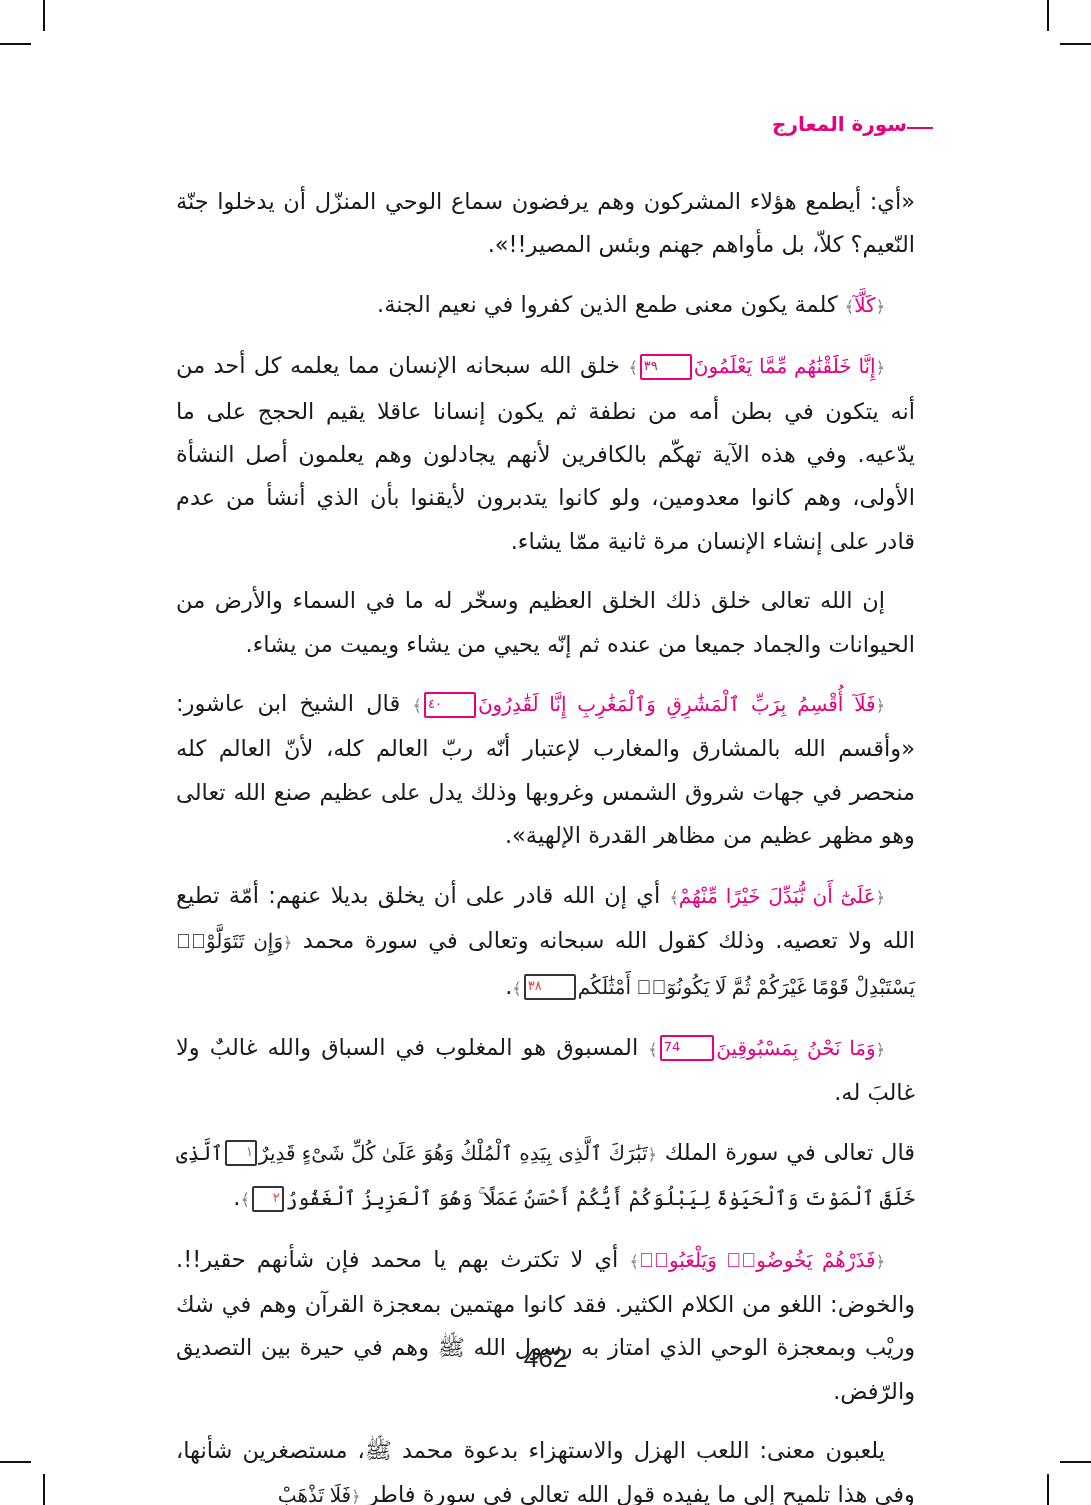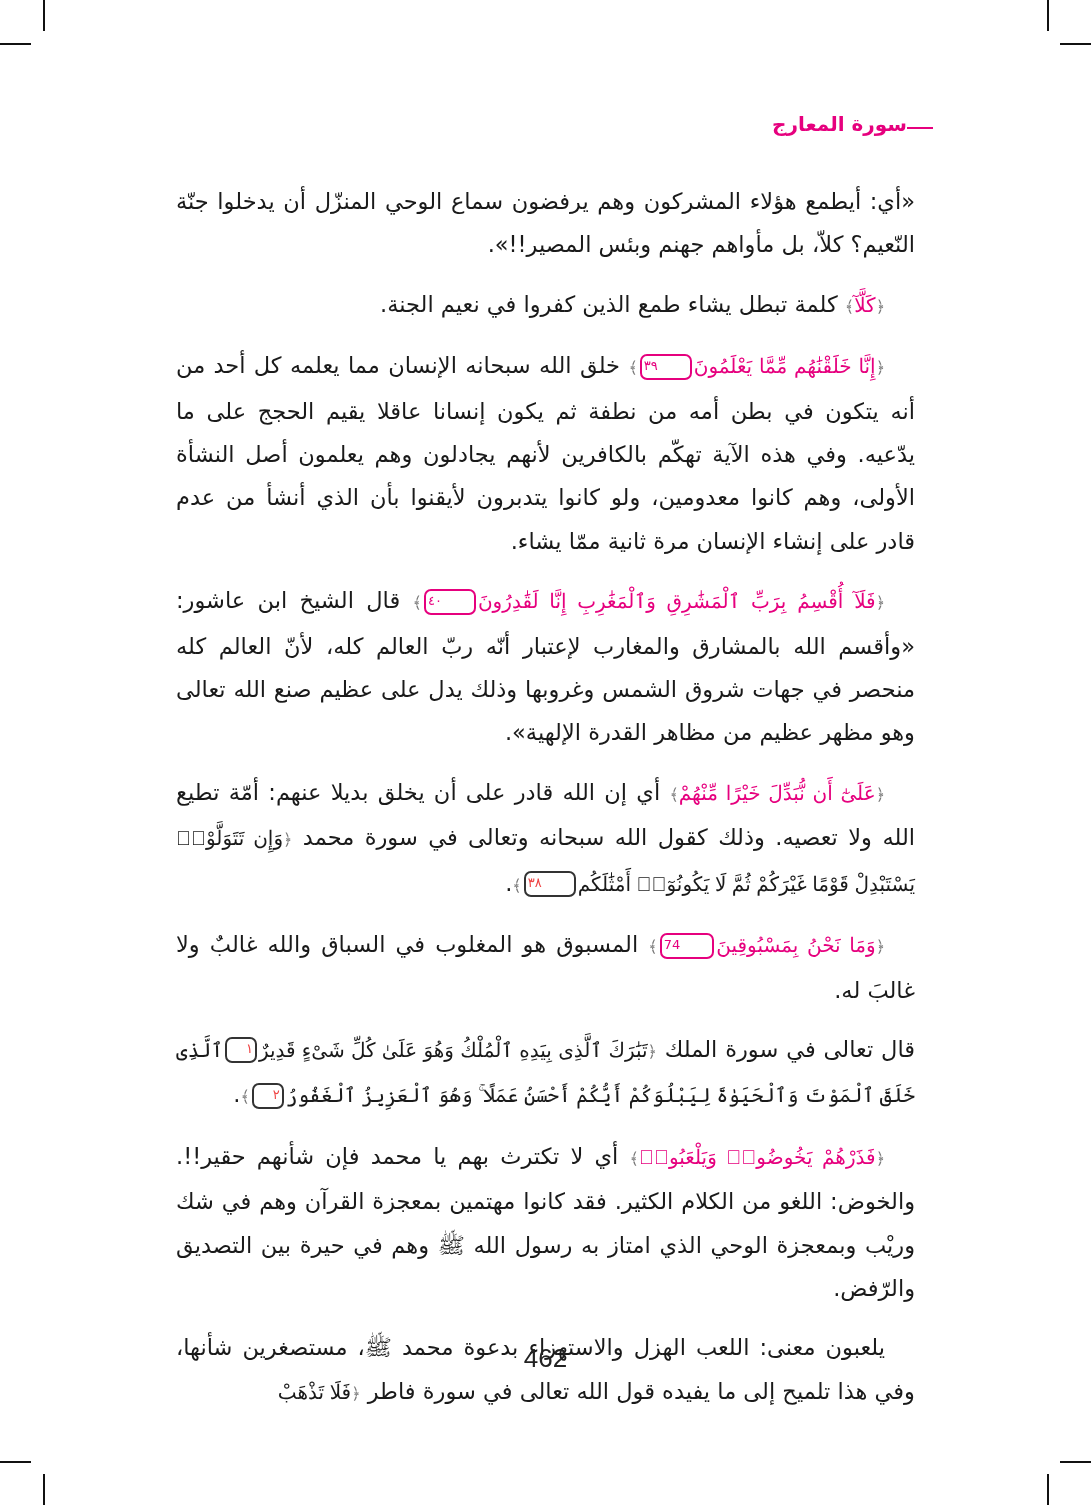--- a/index.html
+++ b/index.html
@@ -23,21 +23,21 @@
       direction: rtl; text-align: justify; text-align-last: right;
       font-size: 22.5px; line-height: 43.4px;
     }
     .page p { margin: 16px; }
     .indent { text-indent: 30px; }
     .verse { color: var(--accent); font-family: Liberation Sans, sans-serif; font-size: 20px; }
     .verse.dark { color: #1a1a1a; }
     .bracket { color: #777; font-size: 16px; }
     .medal {
       display: inline-block; min-width: 24px; height: 22px; line-height: 20px;
-      border: 2px solid var(--accent); border-radius: 7px; text-align: center;
+      border: 2px solid var(--accent); border-radius: 2px; text-align: center;
       font-size: 13px; color: var(--accent); vertical-align: middle; margin: 0 2px; padding: 0 2px;
     }
     .medal.dark { border-color: #333; color: #ef4444; }
 
     .page-number {
       position: absolute; top: 1343px; left: 0; width: 1091px; text-align: center;
       font-family: "Liberation Sans", sans-serif; font-size: 26px; color: #222;
     }
   </style>
 </head>
@@ -57,27 +57,30 @@
   <span class="header-title">سورة المعارج</span>
 </div>
 
 <div class="page">
 
   <p>
     <span>«أي: أيطمع هؤلاء المشركون وهم يرفضون سماع الوحي المنزّل أن يدخلوا جنّة النّعيم؟ كلاّ، بل مأواهم جهنم وبئس المصير!!».</span>
   </p>
 
   <p class="indent">
-    <span class="bracket">﴿</span><span class="verse">كَلَّآ</span><span class="bracket">﴾</span><span> كلمة تبطل يشاء طمع الذين كفروا في نعيم الجنة.</span>
+    <span class="bracket">﴿</span><span class="verse">كَلَّآ</span><span class="bracket">﴾</span><span> كلمة يكون معنى طمع الذين كفروا في نعيم الجنة.</span>
   </p>
 
   <p class="indent">
     <span class="bracket">﴿</span><span class="verse">إِنَّا خَلَقْنَٰهُم مِّمَّا يَعْلَمُونَ</span><span class="medal">٣٩</span><span class="bracket">﴾</span><span> خلق الله سبحانه الإنسان مما يعلمه كل أحد من أنه يتكون في بطن أمه من نطفة ثم يكون إنسانا عاقلا يقيم الحجج على ما يدّعيه. وفي هذه الآية تهكّم بالكافرين لأنهم يجادلون وهم يعلمون أصل النشأة الأولى، وهم كانوا معدومين، ولو كانوا يتدبرون لأيقنوا بأن الذي أنشأ من عدم قادر على إنشاء الإنسان مرة ثانية ممّا يشاء.</span>
   </p>
 
+  <p class="indent">
+    <span>إن الله تعالى خلق ذلك الخلق العظيم وسخّر له ما في السماء والأرض من الحيوانات والجماد جميعا من عنده ثم إنّه يحيي من يشاء ويميت من يشاء.</span>
+  </p>
 
   <p class="indent">
     <span class="bracket">﴿</span><span class="verse">فَلَآ أُقْسِمُ بِرَبِّ ٱلْمَشَٰرِقِ وَٱلْمَغَٰرِبِ إِنَّا لَقَٰدِرُونَ</span><span class="medal">٤٠</span><span class="bracket">﴾</span><span> قال الشيخ ابن عاشور: «وأقسم الله بالمشارق والمغارب لإعتبار أنّه ربّ العالم كله، لأنّ العالم كله منحصر في جهات شروق الشمس وغروبها وذلك يدل على عظيم صنع الله تعالى وهو مظهر عظيم من مظاهر القدرة الإلهية».</span>
   </p>
 
   <p class="indent">
     <span class="bracket">﴿</span><span class="verse">عَلَىٰٓ أَن نُّبَدِّلَ خَيْرًا مِّنْهُمْ</span><span class="bracket">﴾</span><span> أي إن الله قادر على أن يخلق بديلا عنهم: أمّة تطيع الله ولا تعصيه. وذلك كقول الله سبحانه وتعالى في سورة محمد </span><span class="bracket">﴿</span><span class="verse dark">وَإِن تَتَوَلَّوْا۟ يَسْتَبْدِلْ قَوْمًا غَيْرَكُمْ ثُمَّ لَا يَكُونُوٓا۟ أَمْثَٰلَكُم</span><span class="medal dark">٣٨</span><span class="bracket">﴾</span><span>.</span>
   </p>
 
   <p class="indent">

